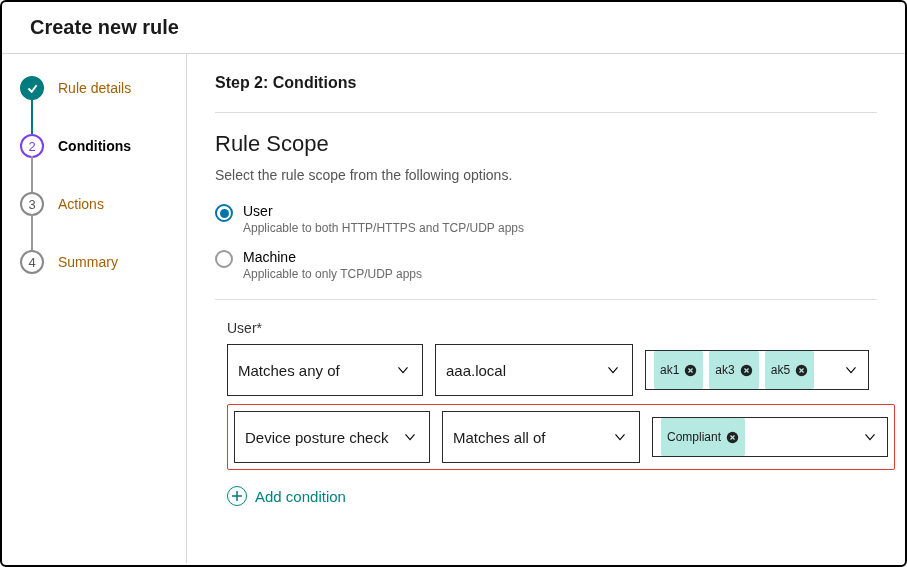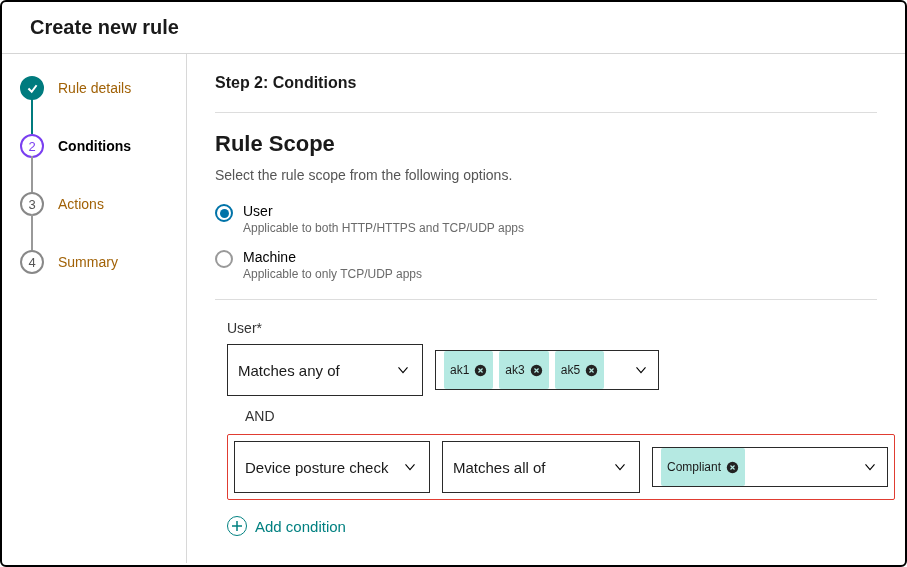--- a/index.html
+++ b/index.html
@@ -14,21 +14,21 @@
   .step-line{position:absolute;left:11px;top:22px;width:2px;height:36px;background:#999}
   .step-circle{width:24px;height:24px;border-radius:50%;border:2px solid #888;display:flex;align-items:center;justify-content:center;font-size:13px;color:#555;background:#fff;flex-shrink:0}
   .step.done .step-circle{background:#007b7e;border-color:#007b7e;color:#fff}
   .step.active .step-circle{border-color:#7a3ff0;color:#7a3ff0}
   .step.done .step-line{background:#007b7e}
   .step-label{font-size:14px;color:#a16207}
   .step.active .step-label{font-weight:700;color:#000}
   .main{flex:1;padding:20px 28px;overflow:auto}
   .step-title{font-size:16px;font-weight:700;margin-bottom:20px}
   .divider{border:none;border-top:1px solid #ddd;margin:0 0 18px}
-  .section-title{font-size:22px;font-weight:700;margin-bottom:10px}
+  .section-title{font-size:22px;font-weight:400;margin-bottom:10px}
   .section-sub{font-size:14px;color:#555;margin-bottom:20px}
   .radio-group{margin-bottom:18px}
   .radio-row{display:flex;align-items:flex-start;gap:10px;margin-bottom:14px;cursor:pointer}
   .radio{width:18px;height:18px;border:2px solid #999;border-radius:50%;margin-top:1px;display:inline-flex;align-items:center;justify-content:center;flex-shrink:0}
   .radio.selected{border-color:#0073a8}
   .radio.selected::after{content:"";width:9px;height:9px;border-radius:50%;background:#0073a8}
   .radio-text{display:flex;flex-direction:column}
   .radio-label{font-size:14px;color:#000}
   .radio-desc{font-size:12px;color:#6a6a6a;margin-top:2px}
   .cond-block{margin-left:12px;margin-top:20px}
@@ -112,20 +112,26 @@
       <div class="cond-block">
         <div class="field-label">User*</div>
 
         <div class="row">
           <div class="select w1">
             <span>Matches any of</span>
             <svg class="chev" viewBox="0 0 20 20">
                 <polyline points="5,7 10,13 15,7" fill="none" stroke="#000" stroke-width="1.2"></polyline>
               </svg>
           </div>
+          <div class="select w2">
+            <span>aaa.local</span>
+            <svg class="chev" viewBox="0 0 20 20">
+                <polyline points="5,7 10,13 15,7" fill="none" stroke="#000" stroke-width="1.2"></polyline>
+              </svg>
+          </div>
           <div class="tags-select w3">
             <span class="tag">
                 <span>ak1</span>
                 <svg class="x" viewBox="0 0 16 16">
                   <circle cx="8" cy="8" r="7"></circle>
                   <path d="M5.5 5.5l5 5M10.5 5.5l-5 5" stroke="#b5e9e2" stroke-width="1.5"></path>
                 </svg>
               </span>
             <span class="tag">
                 <span>ak3</span>
@@ -140,21 +146,20 @@
                   <circle cx="8" cy="8" r="7"></circle>
                   <path d="M5.5 5.5l5 5M10.5 5.5l-5 5" stroke="#b5e9e2" stroke-width="1.5"></path>
                 </svg>
               </span>
             <svg class="chev" viewBox="0 0 20 20">
                 <polyline points="5,7 10,13 15,7" fill="none" stroke="#000" stroke-width="1.2"></polyline>
               </svg>
           </div>
         </div>
 
-        <div class="and">AND</div>
 
         <div class="row">
           <div class="highlight">
             <div class="select w1">
               <span>Device posture check</span>
               <svg class="chev" viewBox="0 0 20 20">
                   <polyline points="5,7 10,13 15,7" fill="none" stroke="#000" stroke-width="1.2"></polyline>
                 </svg>
             </div>
             <div class="select w2">

